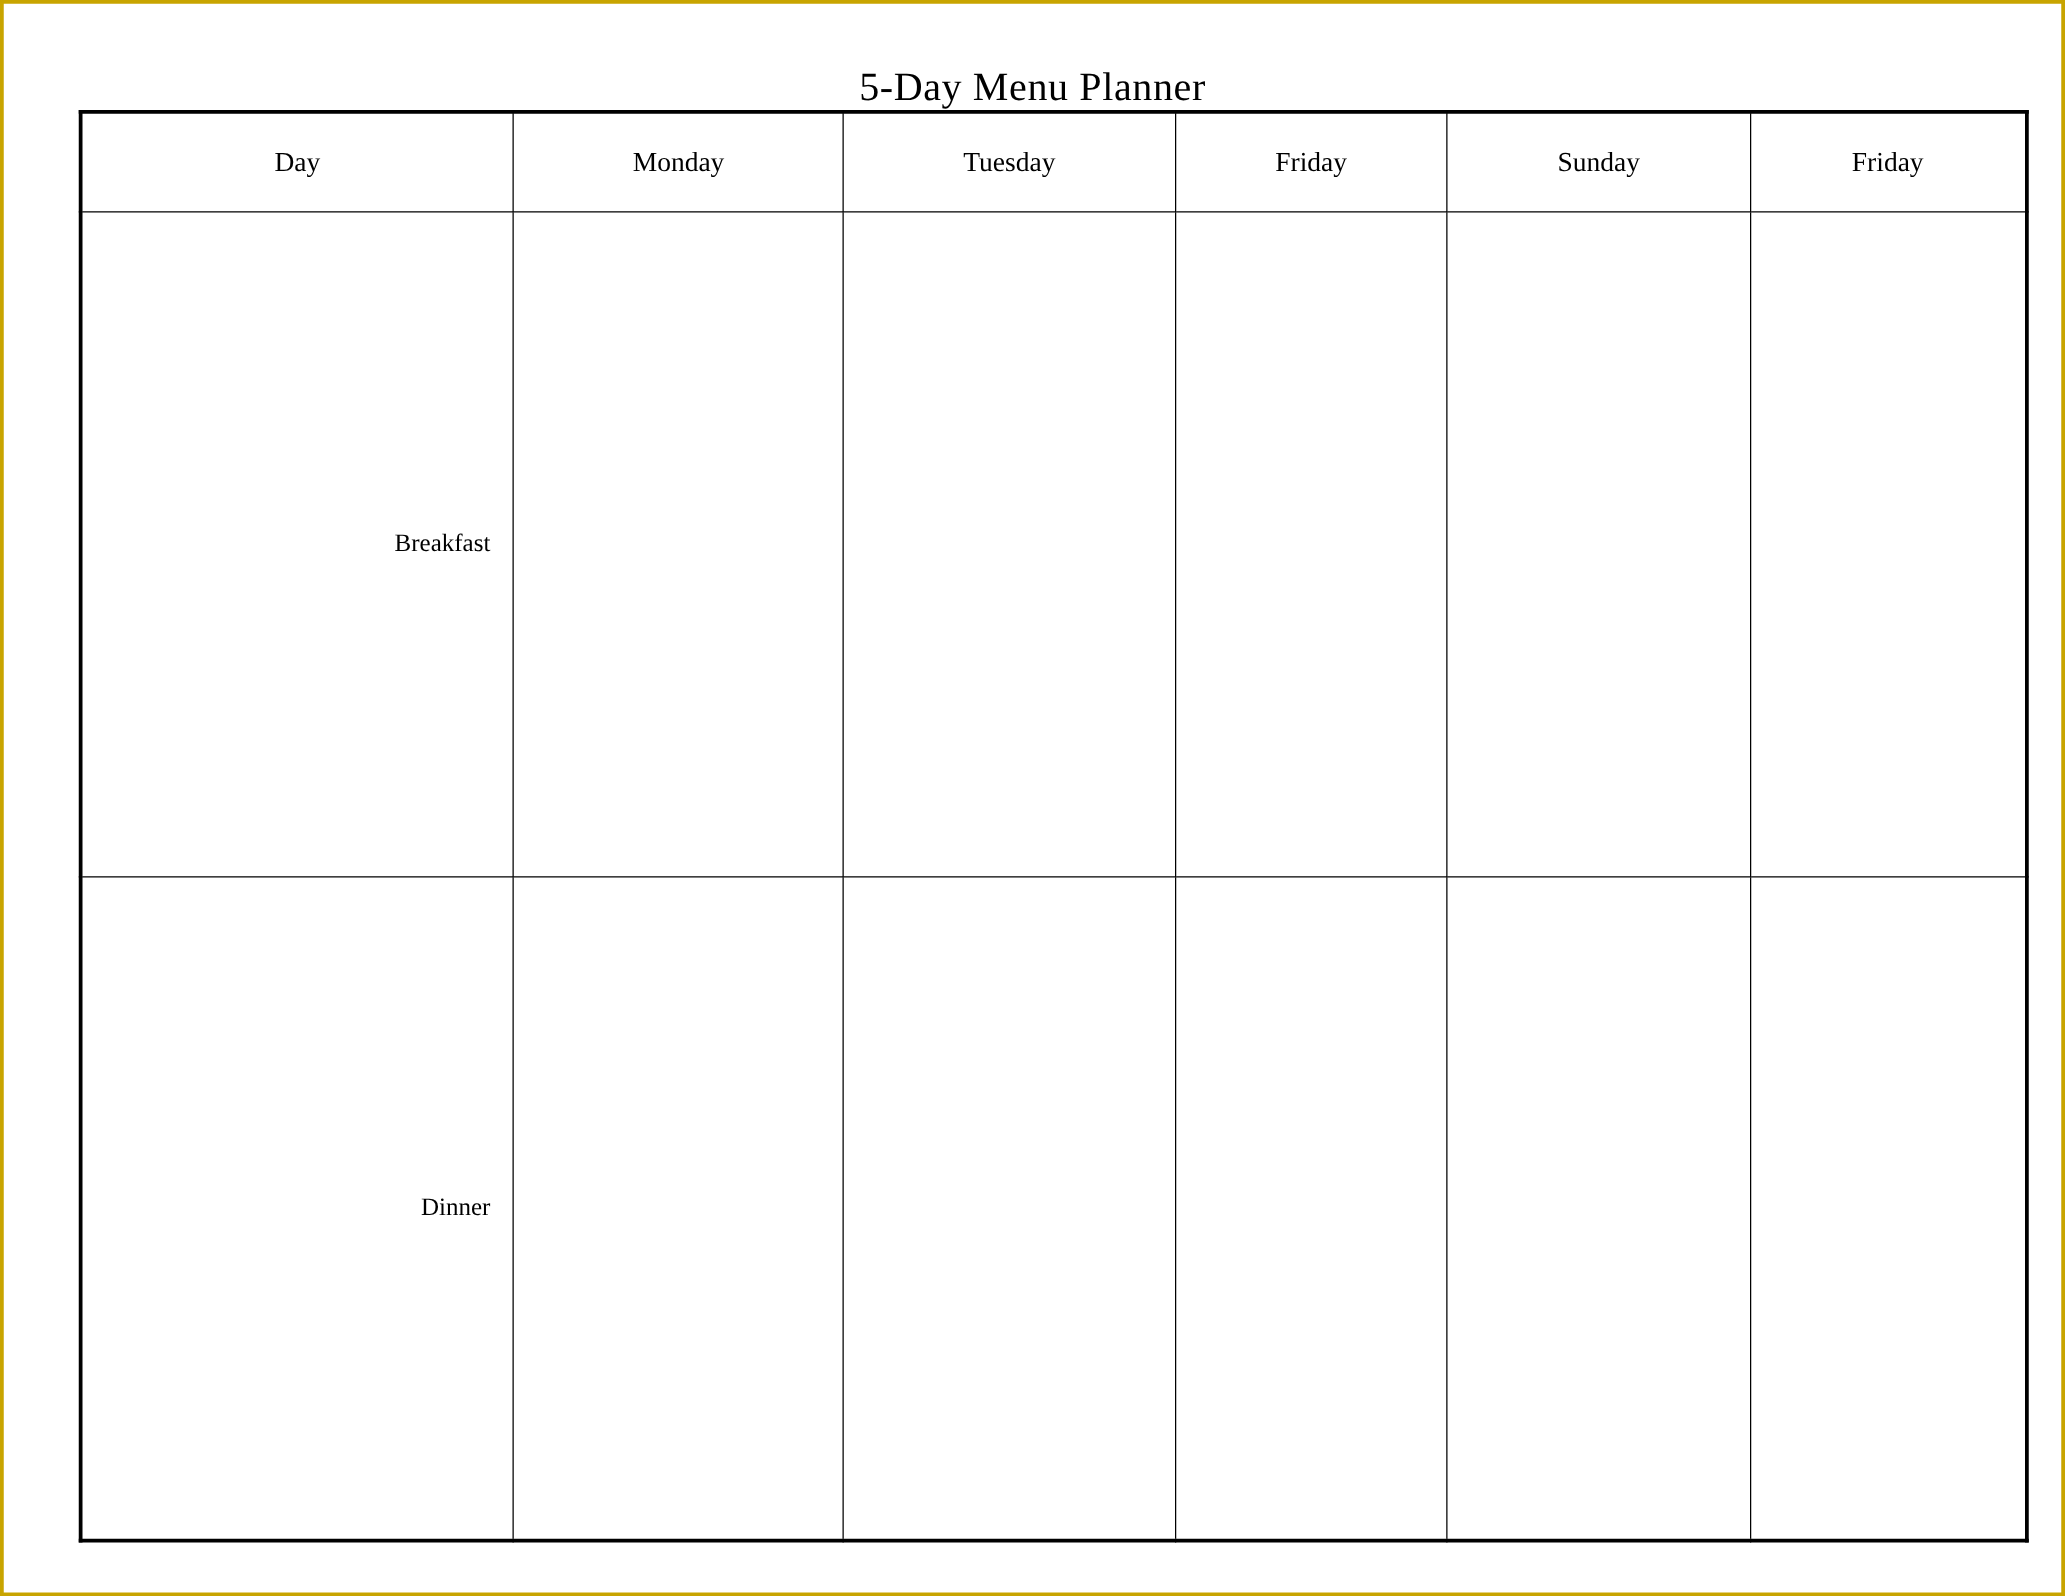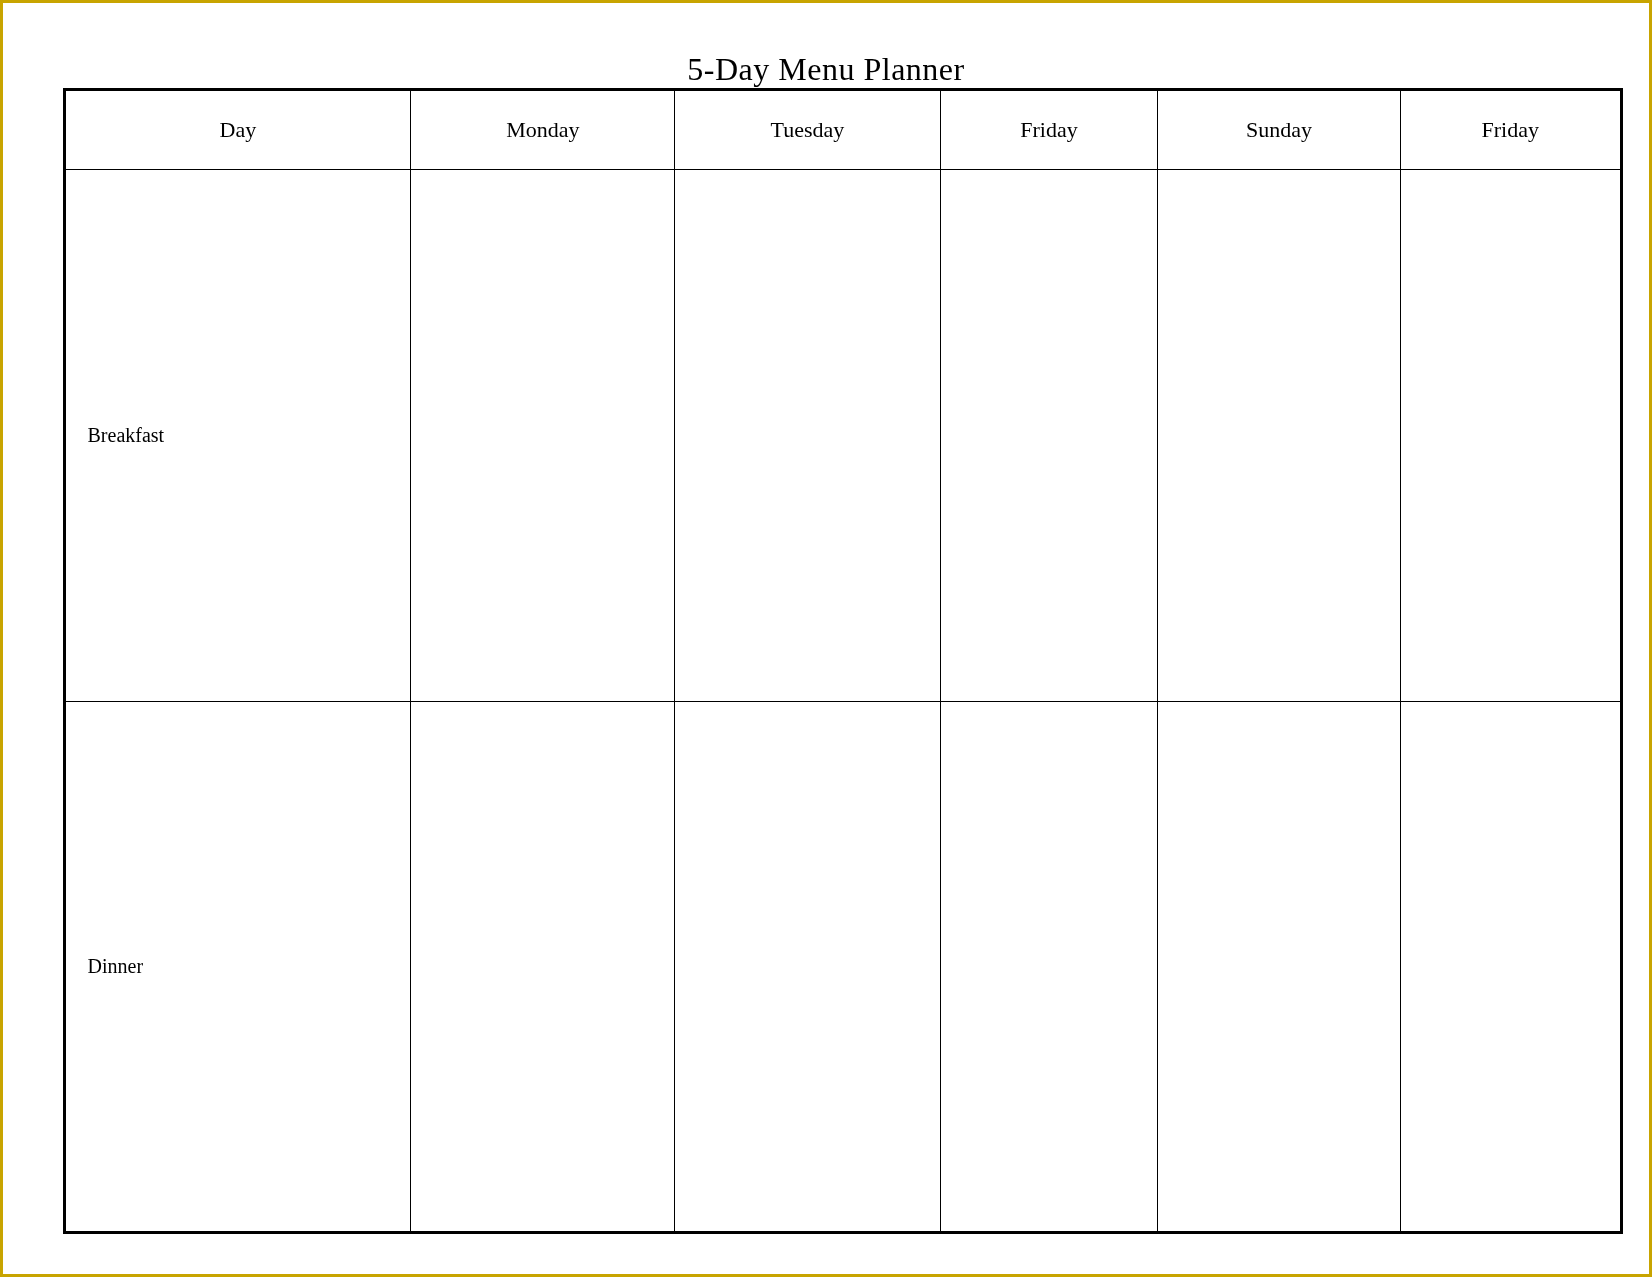--- a/index.html
+++ b/index.html
@@ -54,21 +54,21 @@
 
     tbody tr td {
       border: 1.5px solid #000000;
       vertical-align: middle;
       padding: 12px 18px;
       font-size: 20px;
       height: 200px;
     }
 
     tbody tr td:first-child {
-      text-align: left;
+      text-align: right;
       padding-left: 22px;
     }
 
     tbody tr td:not(:first-child) {
       background: #ffffff;
     }
   </style>
 </head>
 <body>
 

